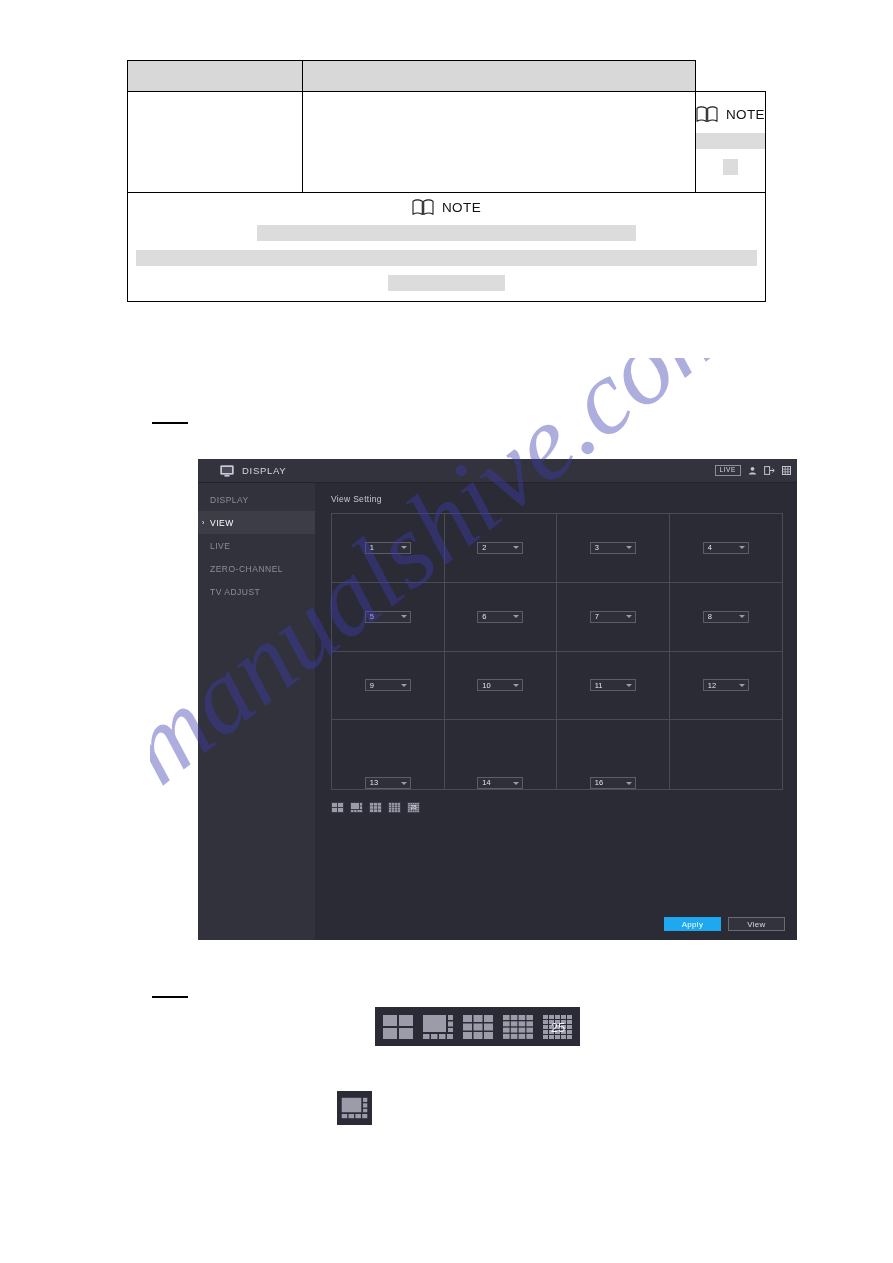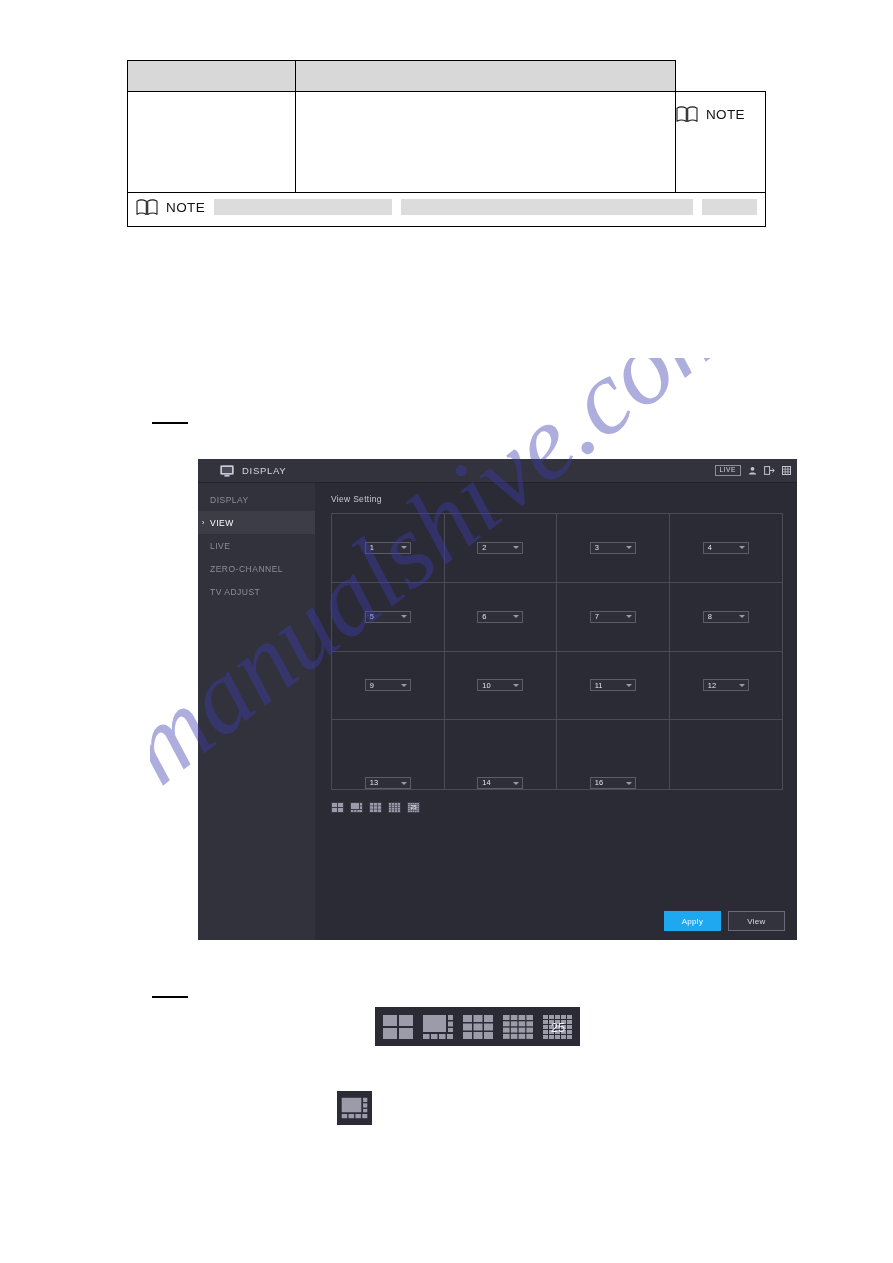--- a/index.html
+++ b/index.html
@@ -27,21 +27,21 @@
   .hdr-cell{background:#d8d8d8;height:30px;}
   .redact{background:#dcdcdc;display:block;height:16px;}
   .note-line{
     display:flex;align-items:center;gap:8px;
     font-size:13.5px;color:#111;letter-spacing:.4px;
   }
   .book-ico{width:22px;height:17px;display:block;}
 
   
   .cell-pad{padding:8px 8px 6px 8px;}
-  .stack{display:flex;flex-direction:row;gap:10px;}
+  .stack{display:flex;flex-direction:column;gap:10px;align-items:center;}
 
   
   .rule-mark{
     position:absolute;height:2px;background:#000;
   }
 
   
   #dvr{
     position:absolute;left:178px;top:459px;width:599px;height:481px;
     background:#2b2b35;
@@ -127,21 +127,21 @@
     display:flex;align-items:center;gap:6px;margin-top:12px;
   }
   .layout-ico{display:block;cursor:pointer;}
 
   
   #dvr-footer{
     position:absolute;right:12px;bottom:9px;
     display:flex;gap:7px;
   }
   .dvr-btn{
-    width:57px;height:20px;font-size:8px;
+    width:57px;height:14px;font-size:8px;
     display:flex;align-items:center;justify-content:center;
     box-sizing:border-box;letter-spacing:.3px;
   }
   #apply-btn{background:#1da8f0;color:#ffffff;border:none;}
   #back-btn{background:#33333d;color:#dcdce4;border:1px solid #6a6a78;}
 
   
   .icon-row-box{
     position:absolute;background:#2b2b35;
     display:flex;align-items:center;justify-content:center;

